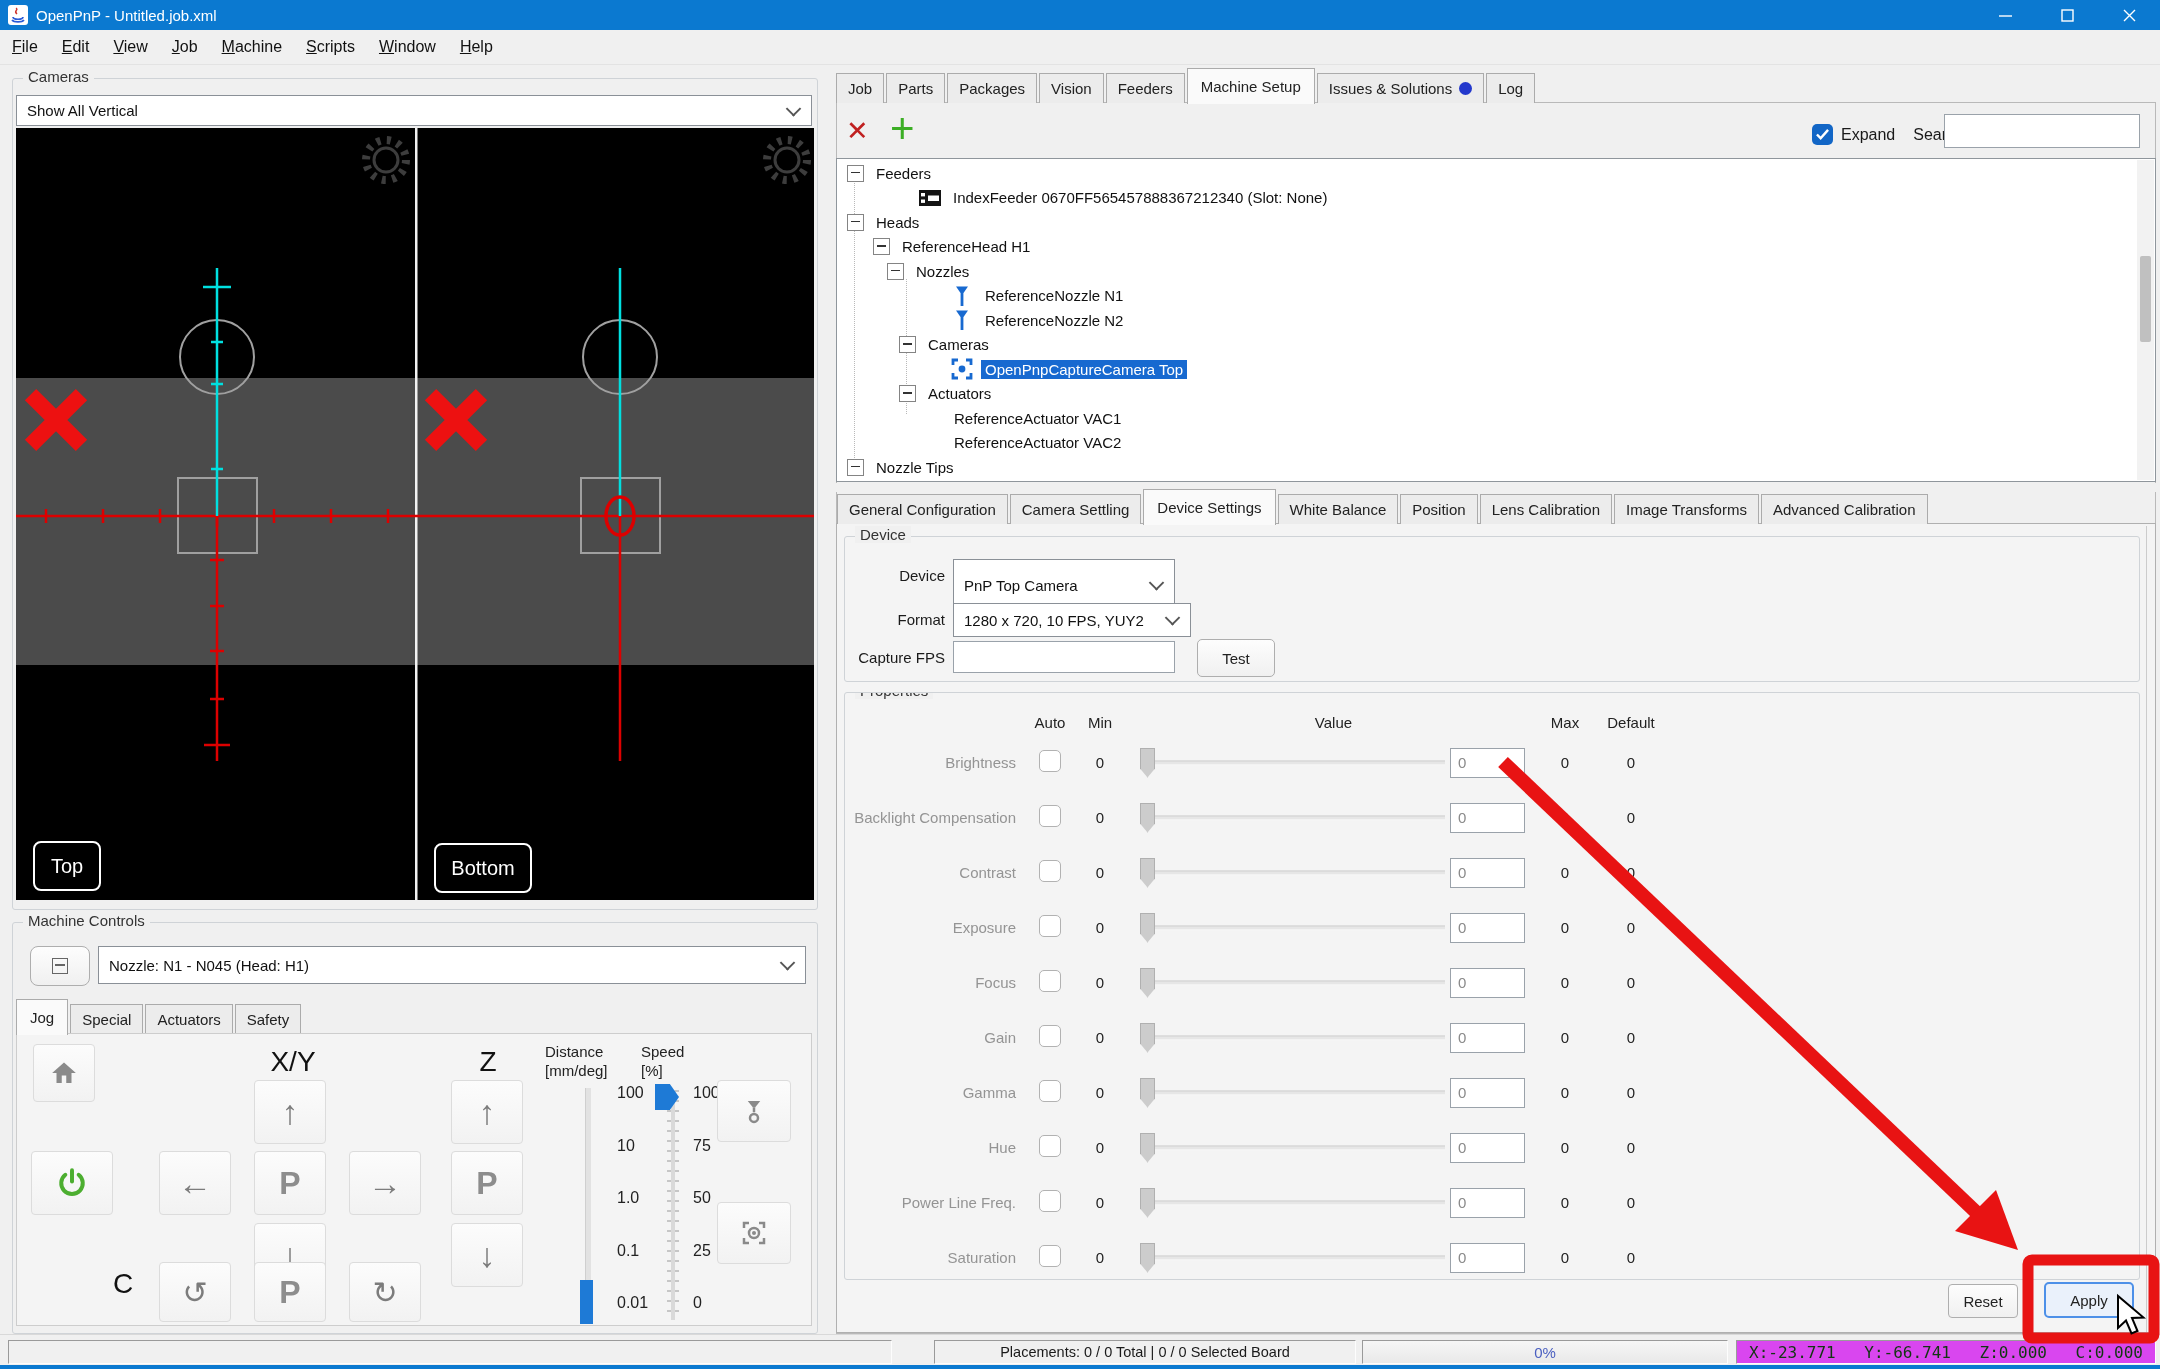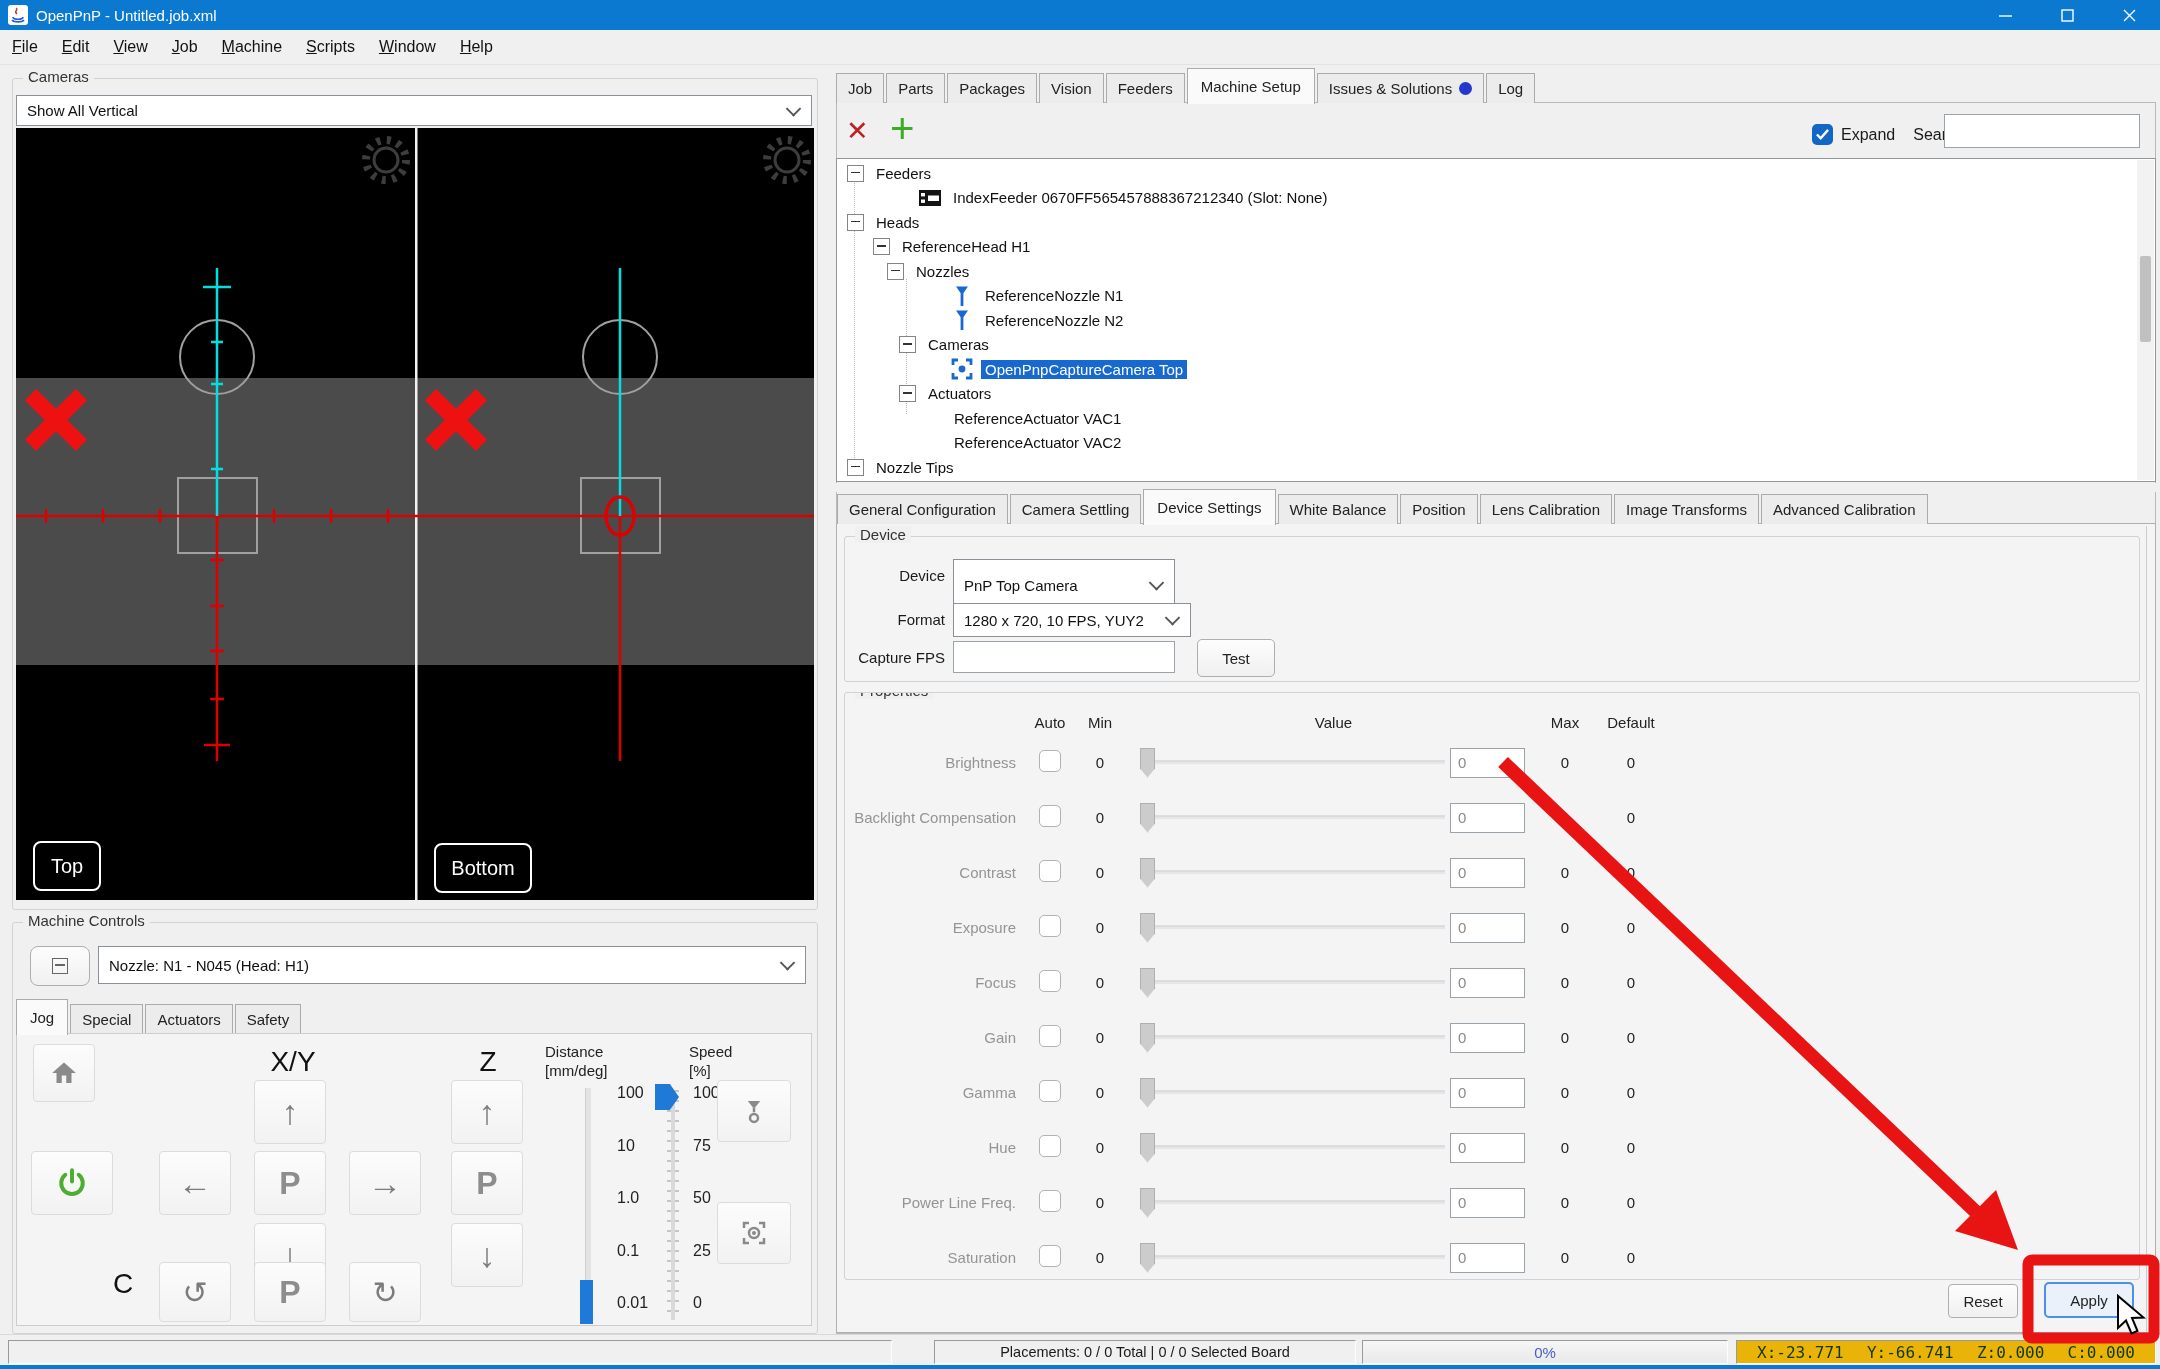--- a/index.html
+++ b/index.html
@@ -260,21 +260,21 @@
       <svg viewBox="0 0 24 24" width="30" height="30">
           <path d="M12 3.5 L21.5 12 H18 V20 H13.8 V14 H10.2 V20 H6 V12 H2.5 Z" fill="#8a8a8a"></path>
         </svg>
     </div>
     <div class="jog-head" style="left:196px;top:12px;width:160px;">X/Y</div>
     <div class="jog-head" style="left:436px;top:12px;width:70px;">Z</div>
     <div class="mini-label" style="left:528px;top:8px;width:92px;">
       <div>Distance</div>
         <div>[mm/deg]</div>
     </div>
-    <div class="mini-label" style="left:624px;top:8px;width:60px;margin-left:48px;">
+    <div class="mini-label" style="left:624px;top:8px;width:60px;">
       <div>Speed</div>
         <div>[%]</div>
     </div>
 
     <div class="btn-jog" style="left:237px;top:46px;width:70px;height:62px;">
         <span class="arrow">↑</span>
       </div>
     <div class="btn-jog" style="left:434px;top:46px;width:70px;height:62px;">
         <span class="arrow">↑</span>
       </div>
@@ -685,21 +685,21 @@
     </div>
 
   <div id="statusbar">
     <div class="sunken" style="left:8px;top:5px;width:884px;height:24px;"></div>
     <div class="sunken" style="left:934px;top:5px;width:422px;height:24px;display:flex;align-items:center;justify-content:center;font-size:14.5px;">
       <span>Placements: 0 / 0 Total | 0 / 0 Selected Board</span>
     </div>
     <div class="sunken" style="left:1362px;top:5px;width:366px;height:24px;display:flex;align-items:center;justify-content:center;background:linear-gradient(#f6f6f6,#e9e9e9);">
       <span style="color:#4a5fc0;font-size:15px;">0%</span>
     </div>
-    <div class="sunken" style="left:1736px;top:5px;width:420px;height:24px;background:#eab308;display:flex;align-items:center;justify-content:space-between;padding:0 20px;font-family:'DejaVu Sans Mono','Liberation Mono',monospace;font-size:16px;color:#113811;">
+    <div class="sunken" style="left:1736px;top:5px;width:420px;height:24px;background:#d946ef;display:flex;align-items:center;justify-content:space-between;padding:0 12px;font-family:'DejaVu Sans Mono','Liberation Mono',monospace;font-size:16px;color:#113811;">
       <span>X:-23.771</span>
       <span>Y:-66.741</span>
       <span>Z:0.000</span>
       <span>C:0.000</span>
     </div>
   </div>
   <div id="bottom-border"></div>
 
   <svg id="annotation-overlay" width="2160" height="1369">
     <line x1="1503" y1="762" x2="1977" y2="1213" stroke="#e81313" stroke-width="14"></line>

